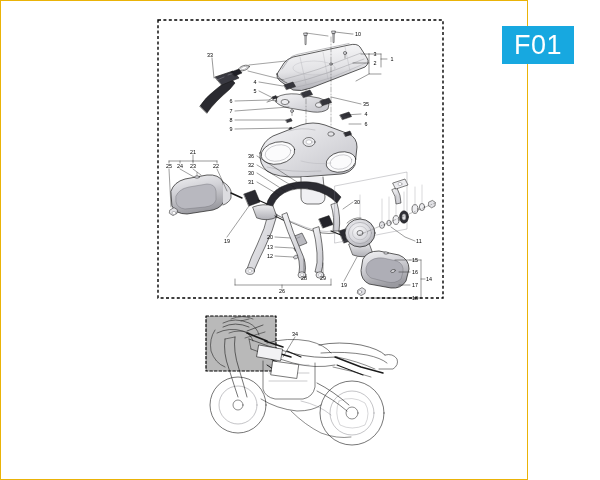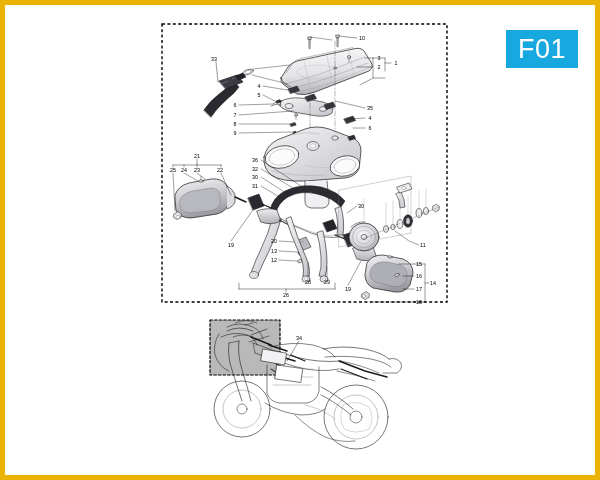--- a/index.html
+++ b/index.html
@@ -5,23 +5,23 @@
 <style>
   html,body{margin:0;padding:0;}
   body{
     width:600px;height:480px;
     background:#ffffff;
     font-family:"Liberation Sans", sans-serif;
     overflow:hidden;
   }
   #page{
     position:relative;
-    width:600px;height:480px;
+    width:528px;height:480px;
     box-sizing:border-box;
-    border:5px solid #eab308;
+    border:1px solid #eab308;
     background:#ffffff;
   }
   #badge{
     position:absolute;
     left:501px;top:25px;
     width:72px;height:38px;
     background:#17a8e0;
     color:#ffffff;
     font-size:27px;
     line-height:38px;

